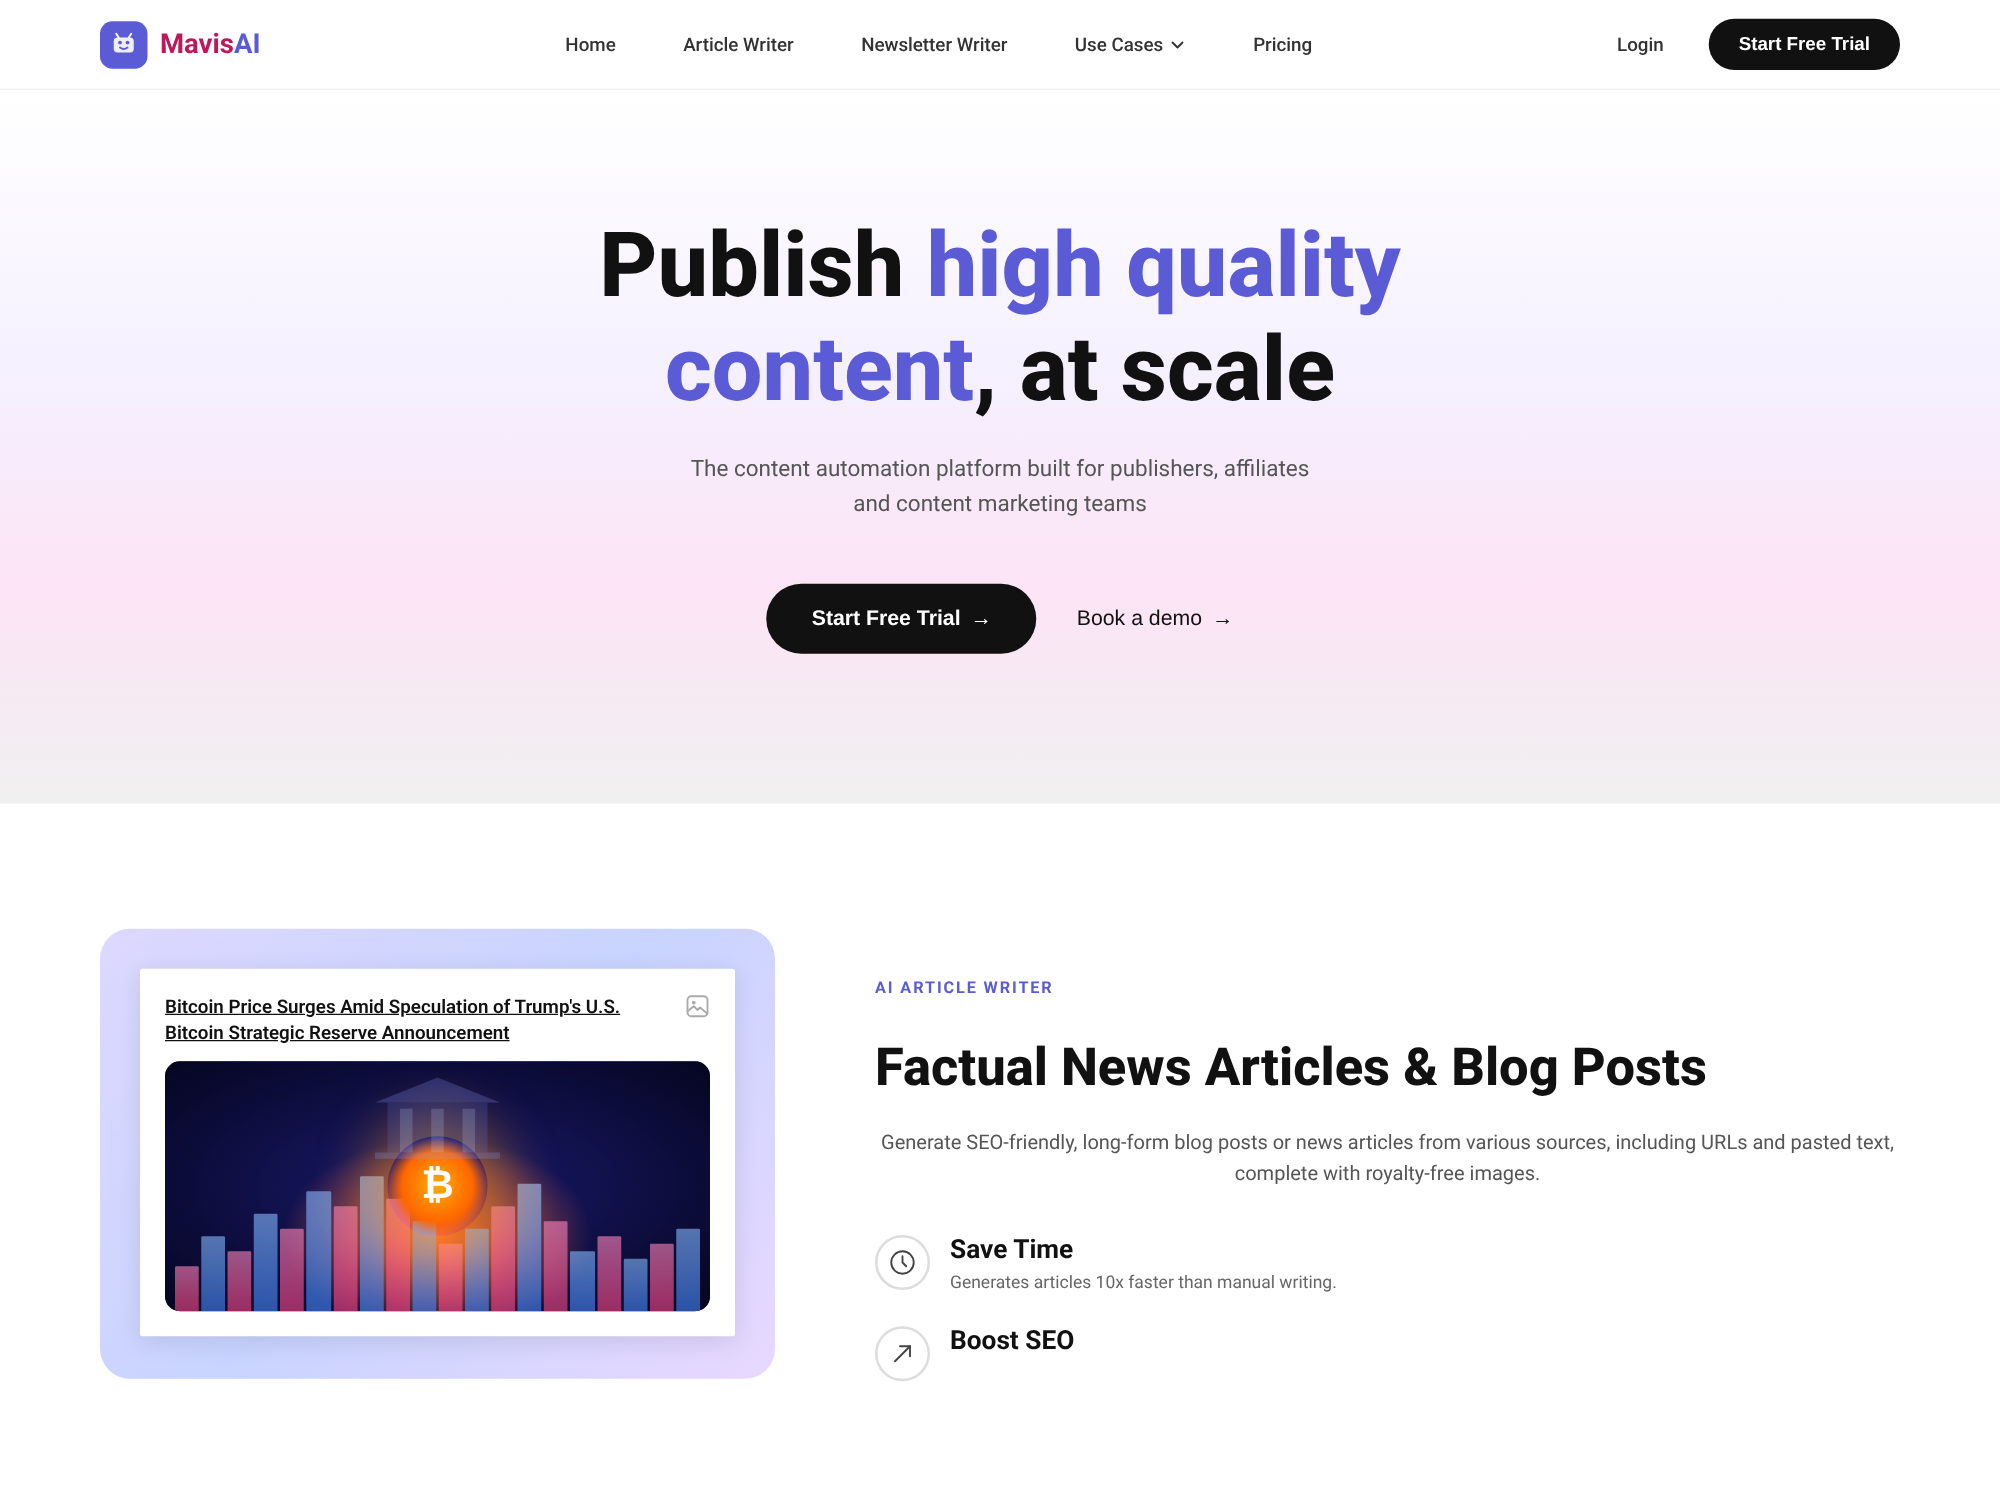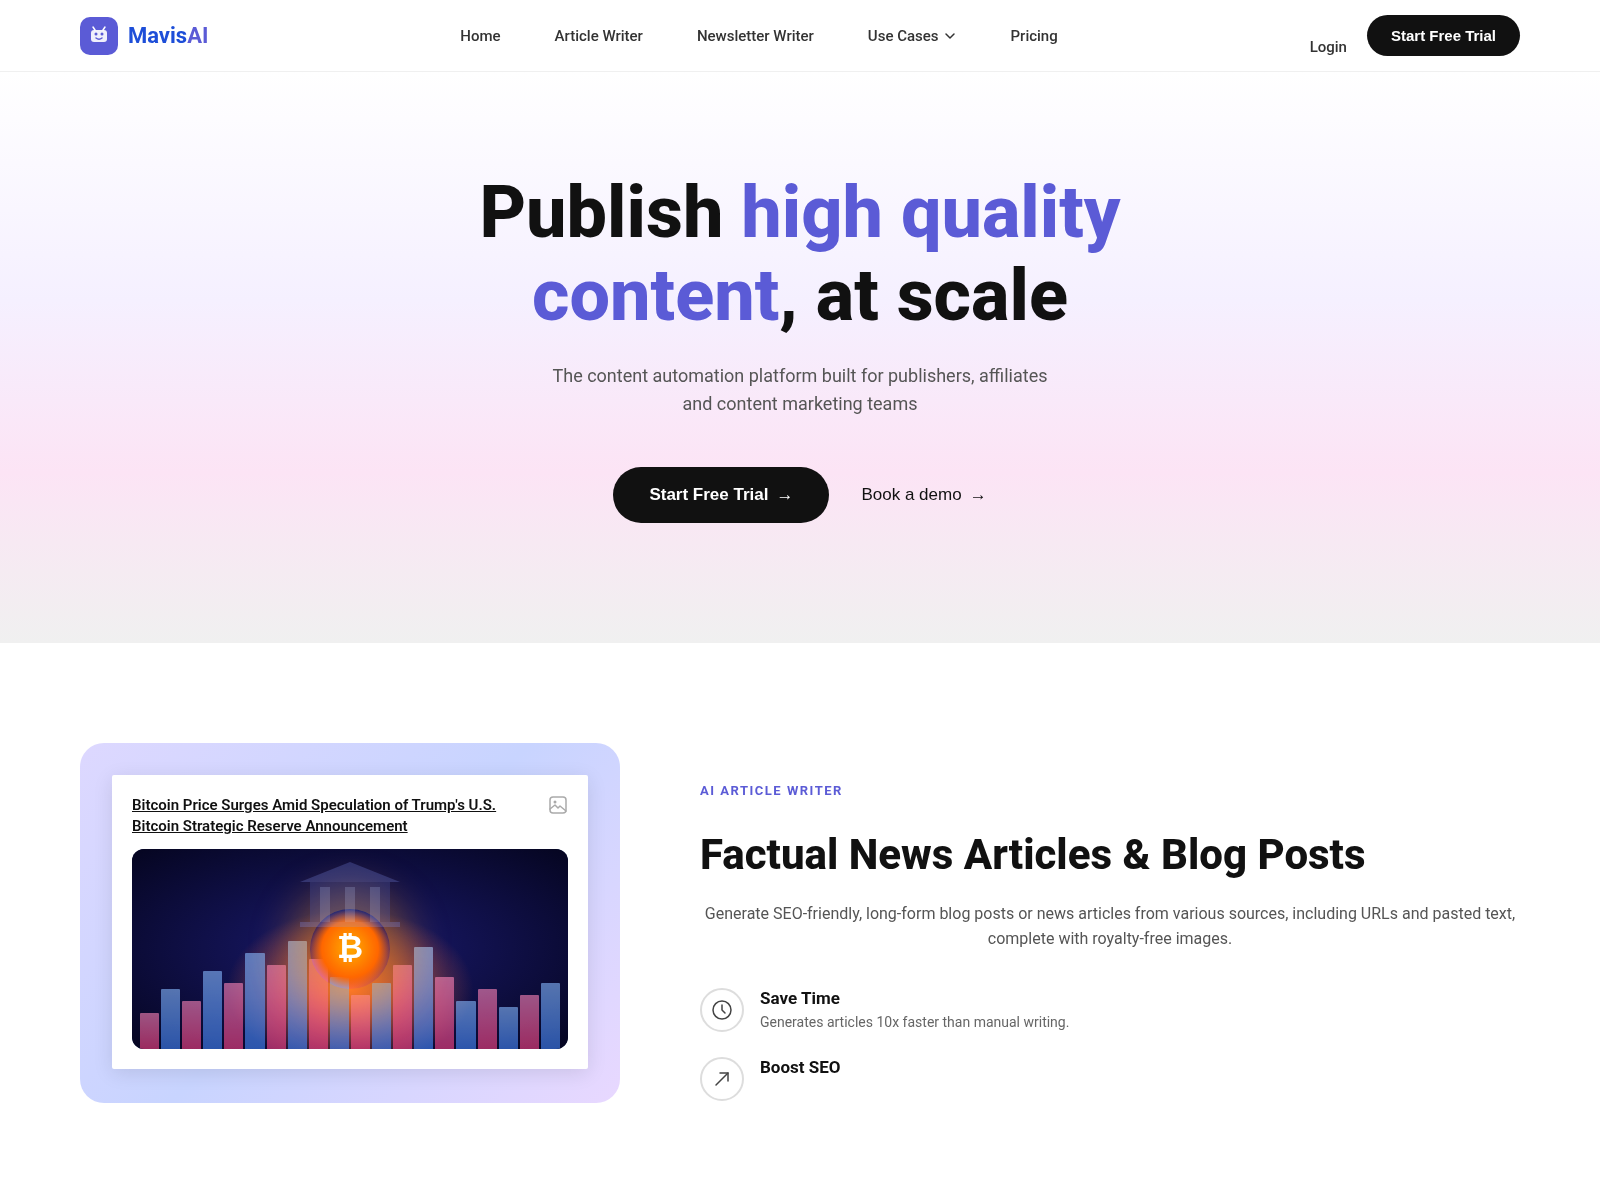--- a/index.html
+++ b/index.html
@@ -41,21 +41,21 @@
       justify-content: center;
       color: #fff;
       font-size: 20px;
     }
     .logo-text {
       font-size: 22px;
       font-weight: 700;
       color: #111;
     }
     .logo-text span {
-      color: #1d4ed8;
+      color: #be185d;
     }
     .nav-links {
       display: flex;
       align-items: center;
       gap: 54px;
       list-style: none;
     }
     .nav-links a {
       text-decoration: none;
       color: #333;
@@ -66,22 +66,22 @@
       display: flex;
       align-items: center;
       gap: 4px;
     }
     .nav-links .use-cases svg {
       width: 14px;
       height: 14px;
     }
     .nav-right {
       display: flex;
-      align-items: flex-end;
-      gap: 20px;
+      align-items: center;
+      gap: 36px;
     }
     .nav-login {
       font-size: 15px;
       font-weight: 500;
       color: #333;
       text-decoration: none;
     }
     .btn-primary {
       background: #111;
       color: #fff;
@@ -288,21 +288,21 @@
       border: 2px solid #ddd;
       display: flex;
       align-items: center;
       justify-content: center;
       flex-shrink: 0;
       font-size: 18px;
       color: #555;
     }
     .feature-point-content {}
     .feature-point-title {
-      font-size: 17px;
+      font-size: 21px;
       font-weight: 700;
       color: #111;
       margin-bottom: 4px;
     }
     .feature-point-desc {
       font-size: 14px;
       color: #666;
       line-height: 1.5;
     }
   </style>

